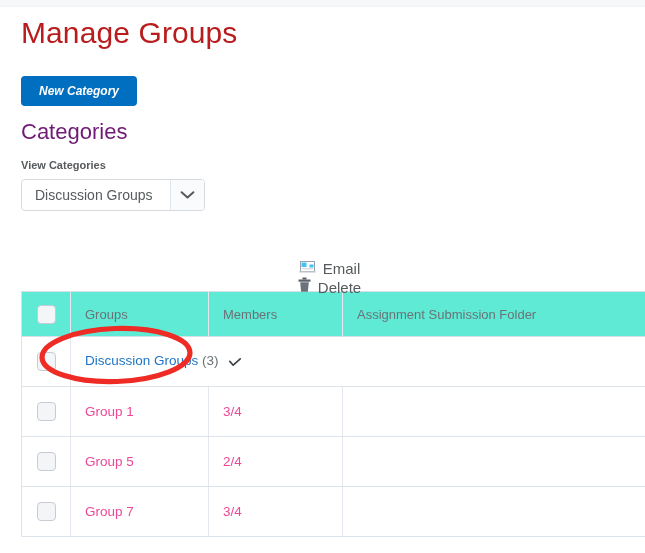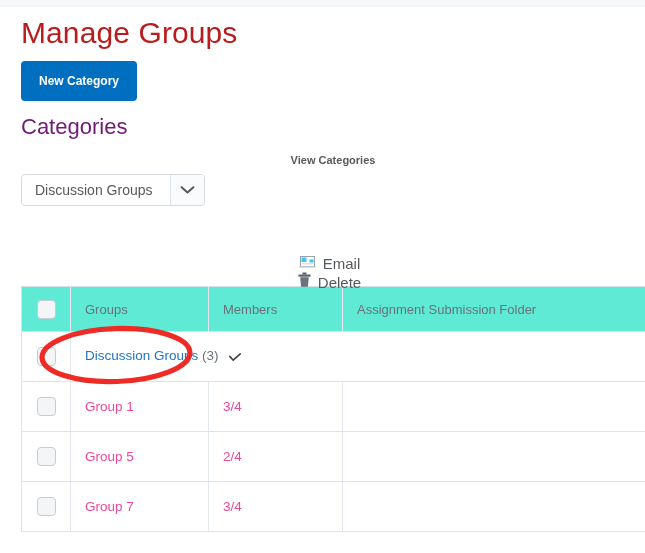--- a/index.html
+++ b/index.html
@@ -44,50 +44,50 @@
     padding: 8px 0 0 21px;
     font-size: 30px;
     font-weight: 400;
     line-height: 38px;
     color: #b91c1c;
     letter-spacing: 0.1px;
   }
 
   .btn-primary {
     display: inline-block;
-    margin: 9px 0 0 21px;
+    margin: 24px 0 0 21px;
     padding: 0 18px;
-    height: 40px;
+    height: 30px;
     line-height: 30px;
     background: #006fbf;
     color: #ffffff;
     font-size: 12px;
     font-weight: bold;
     border: none;
     border-radius: 4px;
     cursor: pointer;
     font-family: "Liberation Sans", sans-serif;
+    font-style: italic;
   }
 
   .section-title {
     margin: 12px 0 0 0;
     padding-left: 21px;
     font-size: 22px;
     font-weight: 400;
     line-height: 28px;
     color: #701a75;
   }
 
   .field-label {
     margin: 13px 0 0 0;
     padding-left: 21px;
     font-size: 11px;
     font-weight: bold;
     color: #565a5c;
-    text-align: center;
   }
 
   .select-wrap {
     position: relative;
     margin: 8px 0 0 21px;
     width: 184px;
     height: 32px;
     border: 1px solid #d6dade;
     border-radius: 4px;
     background: #ffffff;

